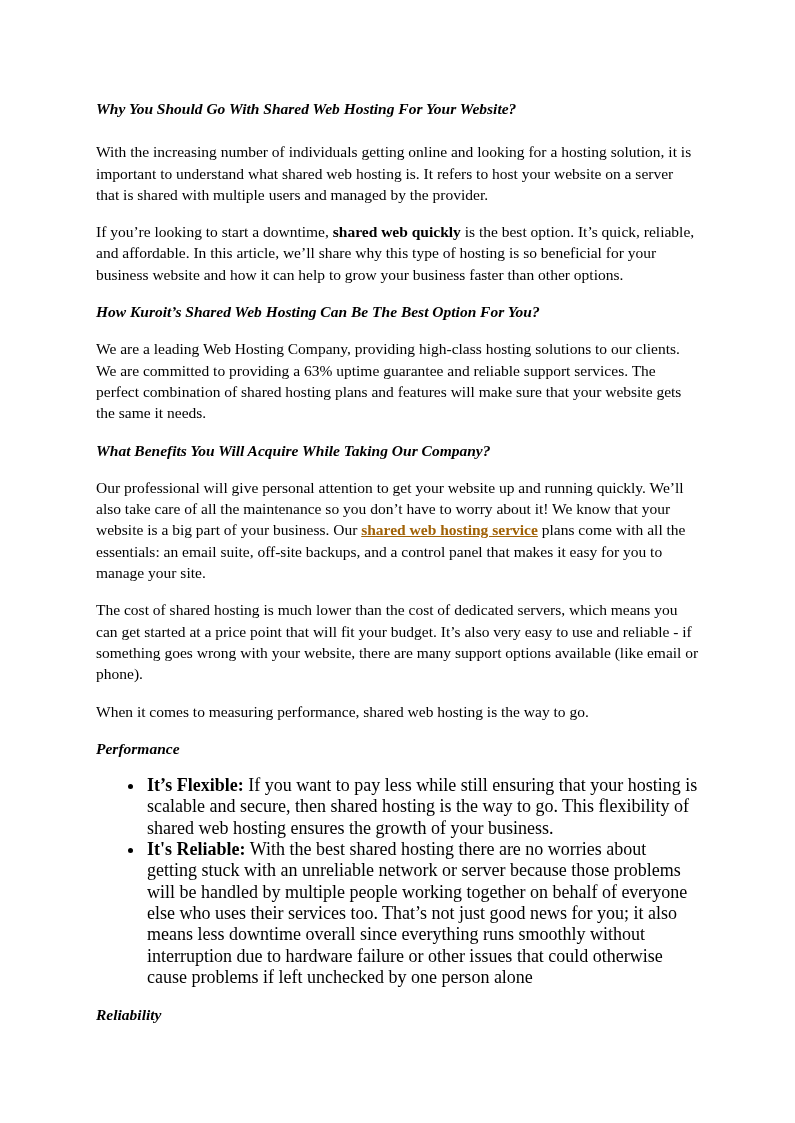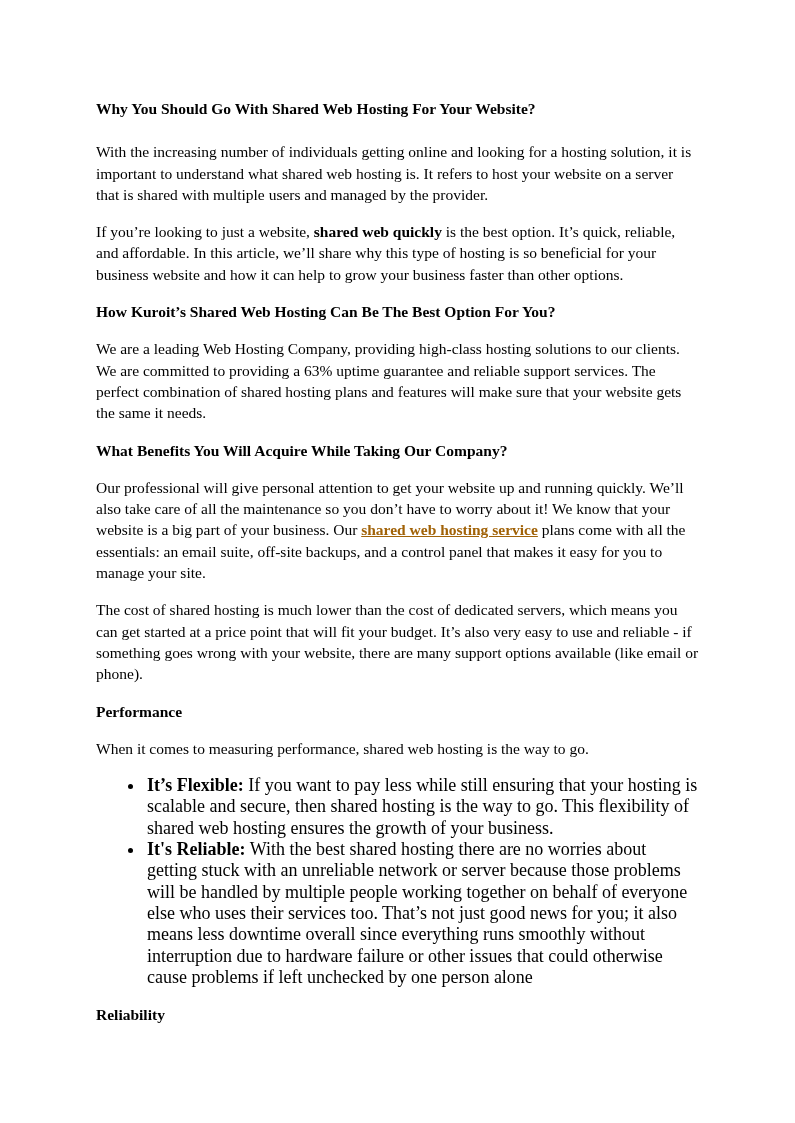--- a/index.html
+++ b/index.html
@@ -17,21 +17,21 @@
     background: #ffffff;
     padding: 98px 95px 96px 96px;
   }
   .doc-body { width: 100%; }
   .block {
     font-size: 15.5px;
     line-height: 21.3px;
     margin: 0 0 16px 0;
     text-align: left;
   }
-  .block.heading { font-weight: bold; }
+  .block.heading { font-weight: bold; font-style: italic; }
   .block.tight { margin-bottom: 16px; }
   .block.loose { margin-bottom: 22px; }
   ul.block {
     list-style: disc;
     padding-left: 49px;
     margin-bottom: 16px;
   }
   ul.block li {
     font-size: 18px;
     line-height: 21.3px;
@@ -45,27 +45,27 @@
     cursor: pointer;
   }
 </style>
 </head>
 <body>
 
 <div class="page">
   <div class="doc-body">
       <p class="block heading loose"><strong>Why You Should Go With Shared Web Hosting For Your Website?</strong></p>
       <p class="block normal"><span>With the increasing number of individuals getting online and looking for a hosting solution, it is important to understand what shared web hosting is. It refers to host your website on a server that is shared with multiple users and managed by the provider.</span></p>
-      <p class="block normal"><span>If you’re looking to just a website, </span><strong>shared web quickly</strong><span> is the best option. It’s quick, reliable, and affordable. In this article, we’ll share why this type of hosting is so beneficial for your business website and how it can help to grow your business faster than other options.</span></p>
+      <p class="block normal"><span>If you’re looking to start a downtime, </span><strong>shared web quickly</strong><span> is the best option. It’s quick, reliable, and affordable. In this article, we’ll share why this type of hosting is so beneficial for your business website and how it can help to grow your business faster than other options.</span></p>
       <p class="block heading tight"><strong>How Kuroit’s Shared Web Hosting Can Be The Best Option For You?</strong></p>
       <p class="block normal"><span>We are a leading Web Hosting Company, providing high-class hosting solutions to our clients. We are committed to providing a 63% uptime guarantee and reliable support services. The perfect combination of shared hosting plans and features will make sure that your website gets the same it needs.</span></p>
       <p class="block heading normal"><strong>What Benefits You Will Acquire While Taking Our Company?</strong></p>
       <p class="block normal"><span>Our professional will give personal attention to get your website up and running quickly. We’ll also take care of all the maintenance so you don’t have to worry about it! We know that your website is a big part of your business. Our </span><a class="doc-link" href="#">shared web hosting service</a><span> plans come with all the essentials: an email suite, off-site backups, and a control panel that makes it easy for you to manage your site.</span></p>
       <p class="block normal"><span>The cost of shared hosting is much lower than the cost of dedicated servers, which means you can get started at a price point that will fit your budget. It’s also very easy to use and reliable - if something goes wrong with your website, there are many support options available (like email or phone).</span></p>
+      <p class="block normal"><span>When it comes to measuring performance, shared web hosting is the way to go.</span></p>
       <p class="block heading normal"><strong>Performance</strong></p>
-      <p class="block normal"><span>When it comes to measuring performance, shared web hosting is the way to go.</span></p>
       <ul class="block bullet-list normal">
         <li><strong>It’s Flexible:</strong><span> If you want to pay less while still ensuring that your hosting is scalable and secure, then shared hosting is the way to go. This flexibility of shared web hosting ensures the growth of your business.</span></li>
         <li><strong>It's Reliable:</strong><span> With the best shared hosting there are no worries about getting stuck with an unreliable network or server because those problems will be handled by multiple people working together on behalf of everyone else who uses their services too. That’s not just good news for you; it also means less downtime overall since everything runs smoothly without interruption due to hardware failure or other issues that could otherwise cause problems if left unchecked by one person alone</span></li>
       </ul>
       <p class="block heading normal"><strong>Reliability</strong></p>
     </div>
 </div>
 
 </body></html>

